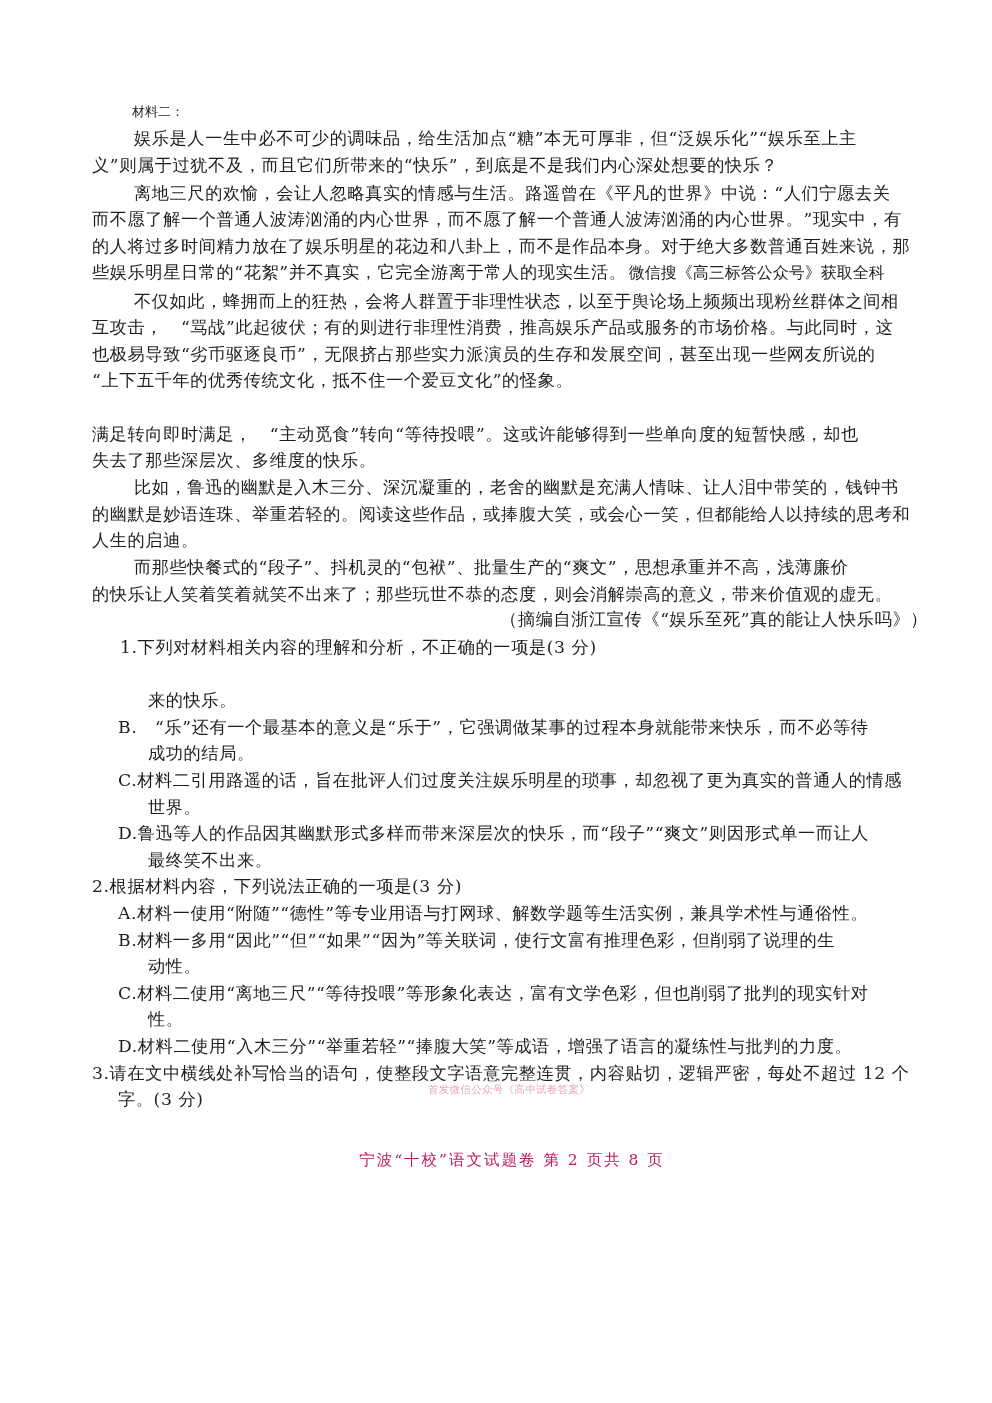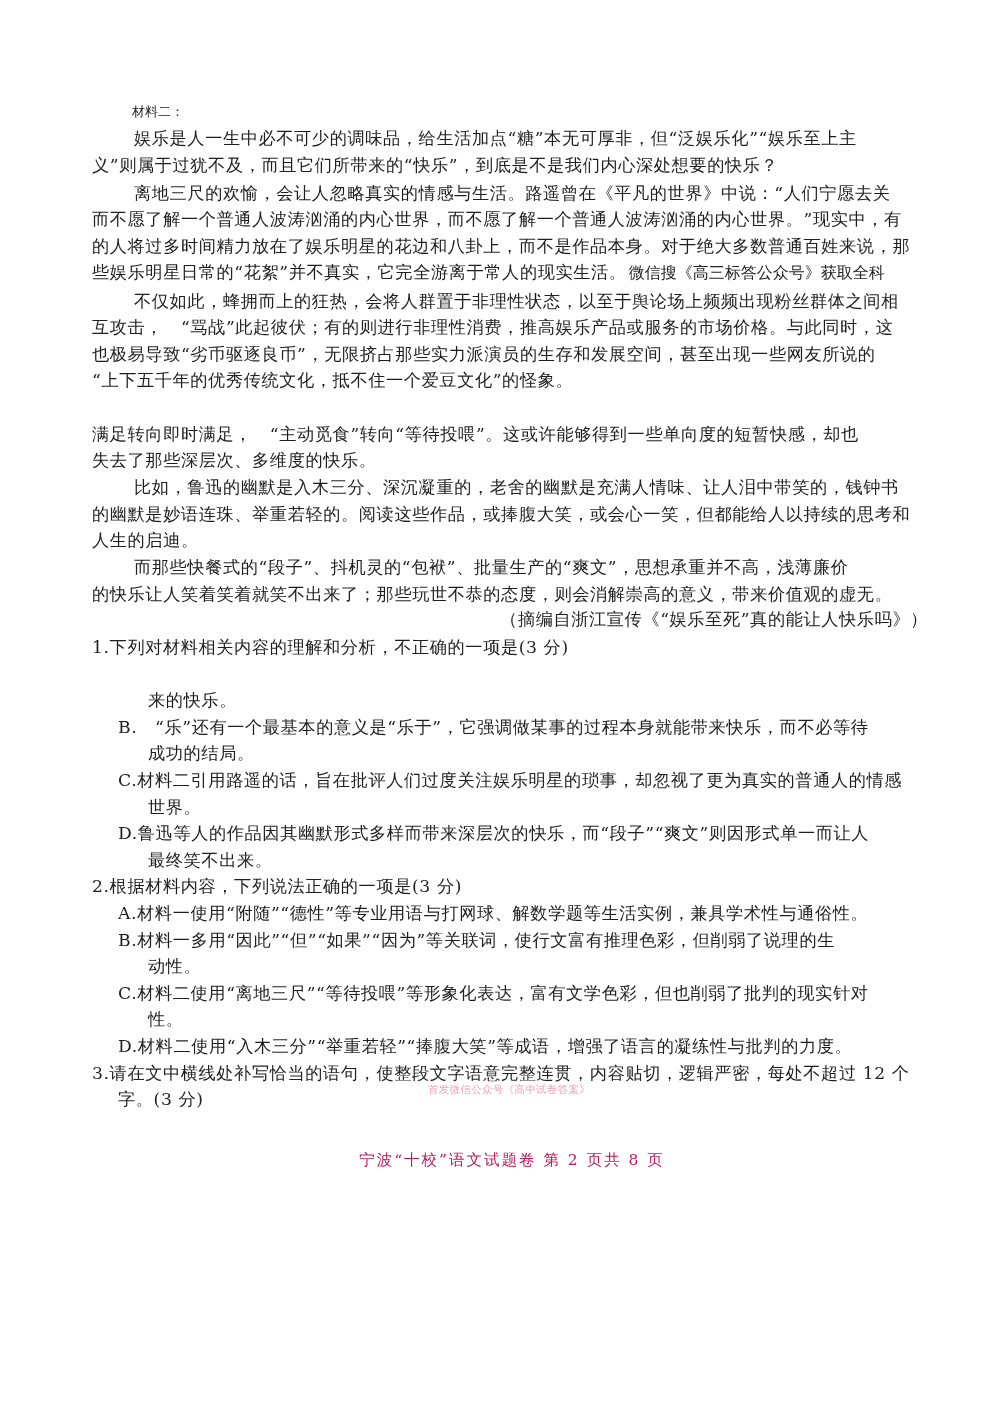--- a/index.html
+++ b/index.html
@@ -56,21 +56,21 @@
 
   <div class="line indent" style="top:474px;">比如，鲁迅的幽默是入木三分、深沉凝重的，老舍的幽默是充满人情味、让人泪中带笑的，钱钟书</div>
   <div class="line" style="top:501px;">的幽默是妙语连珠、举重若轻的。阅读这些作品，或捧腹大笑，或会心一笑，但都能给人以持续的思考和</div>
   <div class="line" style="top:527px;">人生的启迪。</div>
 
   <div class="line indent" style="top:554px;">而那些快餐式的“段子”、抖机灵的“包袱”、批量生产的“爽文”，思想承重并不高，浅薄廉价</div>
   <div class="line" style="top:581px;">的快乐让人笑着笑着就笑不出来了；那些玩世不恭的态度，则会消解崇高的意义，带来价值观的虚无。</div>
 
   <div class="line source" style="top:606px;">（摘编自浙江宣传《“娱乐至死”真的能让人快乐吗》）</div>
 
-  <div class="line" style="top:634px;">1.下列对材料相关内容的理解和分析，不正确的一项是(3 分)</div>
+  <div class="line" style="top:634px;margin-left:28px;">1.下列对材料相关内容的理解和分析，不正确的一项是(3 分)</div>
   <div class="line opt-cont" style="top:687px;">来的快乐。</div>
   <div class="line opt" style="top:714px;">B.　“乐”还有一个最基本的意义是“乐于”，它强调做某事的过程本身就能带来快乐，而不必等待</div>
   <div class="line opt-cont" style="top:740px;">成功的结局。</div>
   <div class="line opt" style="top:767px;">C.材料二引用路遥的话，旨在批评人们过度关注娱乐明星的琐事，却忽视了更为真实的普通人的情感</div>
   <div class="line opt-cont" style="top:794px;">世界。</div>
   <div class="line opt" style="top:820px;">D.鲁迅等人的作品因其幽默形式多样而带来深层次的快乐，而“段子”“爽文”则因形式单一而让人</div>
   <div class="line opt-cont" style="top:847px;">最终笑不出来。</div>
 
   <div class="line" style="top:873px;">2.根据材料内容，下列说法正确的一项是(3 分)</div>
   <div class="line opt" style="top:900px;">A.材料一使用“附随”“德性”等专业用语与打网球、解数学题等生活实例，兼具学术性与通俗性。</div>

